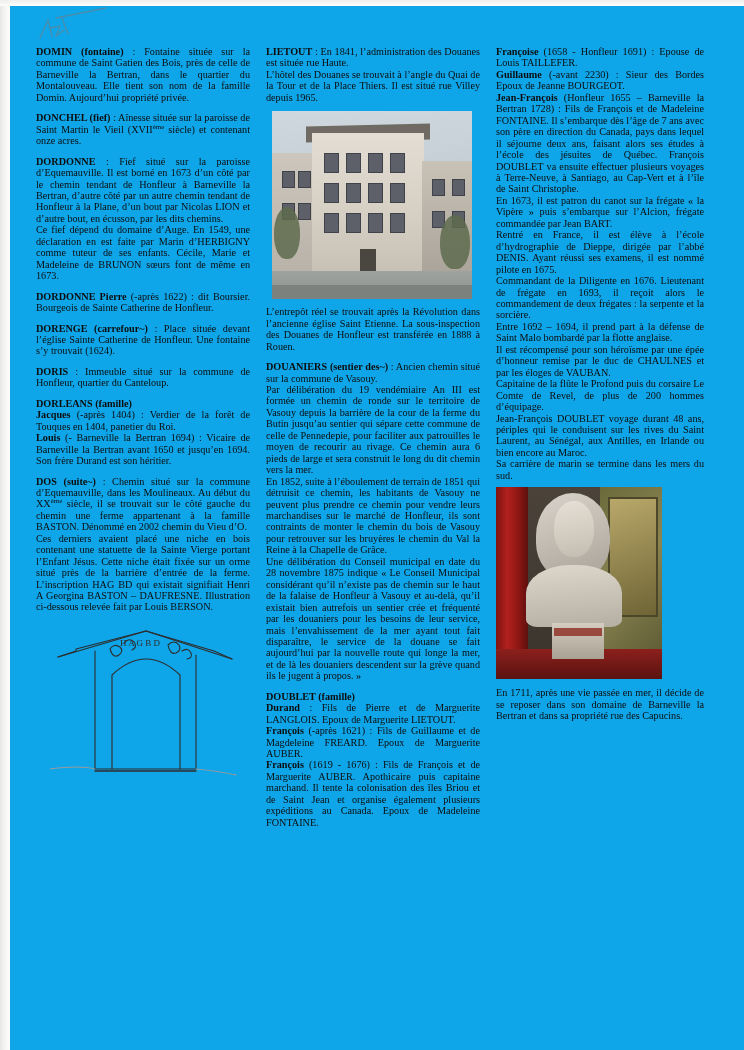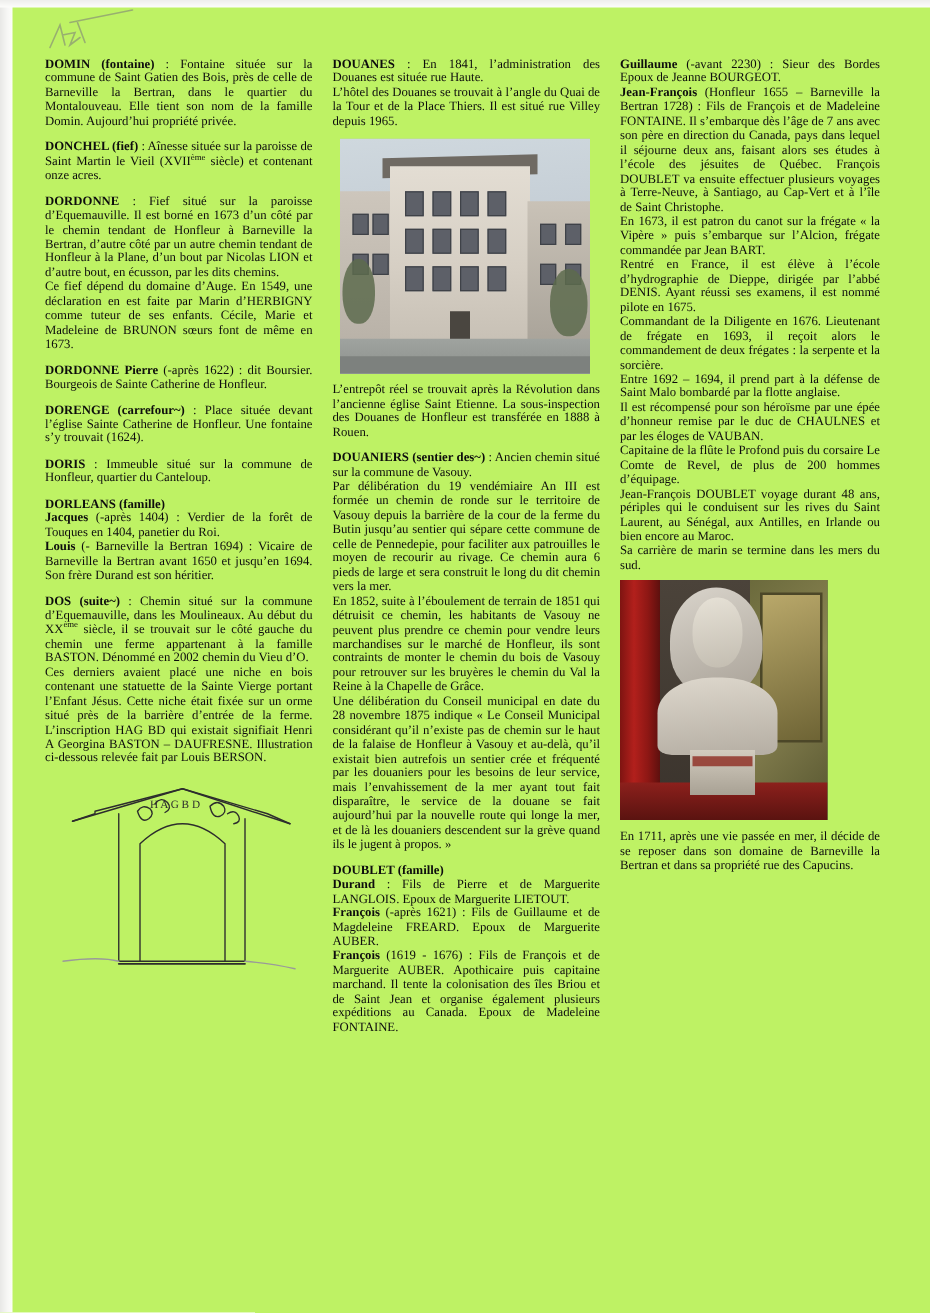--- a/index.html
+++ b/index.html
@@ -5,21 +5,21 @@
   html,body{margin:0;padding:0;background:#ffffff;}
   body{
     width:744px;height:1050px;
     font-family:"Liberation Serif","DejaVu Serif",serif;
     color:#0d0d0d;
     position:relative;
     overflow:hidden;
   }
   .page{
     position:absolute;inset:0;
-    background:#bef264;
+    background:#0ea5e9;
   }
   
   .paper-edge-left{
     position:absolute;left:0;top:0;width:10px;height:1050px;
     background:linear-gradient(90deg,#e8e8e6 0%,#f7f7f5 60%,#fdfdfb 100%);
   }
   .paper-edge-top{
     position:absolute;left:0;top:0;width:744px;height:6px;
     background:linear-gradient(180deg,#eeeeec 0%,#fdfdfb 100%);
   }
@@ -178,21 +178,21 @@
           </g>
           <text x="70" y="17" font-family="'Liberation Serif',serif" font-size="9" fill="#2d2d2d">H A G B D</text>
         </svg>
       </div>
 
     </div>
 
     <div class="col c2">
 
       <p>
-        <b>DOUANES</b><span> : En 1841, l’administration des Douanes est située rue Haute.</span>
+        <b>LIETOUT</b><span> : En 1841, l’administration des Douanes est située rue Haute.</span>
       </p>
       <p>L’hôtel des Douanes se trouvait à l’angle du Quai de la Tour et de la Place Thiers. Il est situé rue Villey depuis 1965.</p>
 
       <div class="photo-building">
         <div class="pb-sky"></div>
         <div class="pb-bldgL"></div>
         <div class="pb-roof"></div>
         <div class="pb-main"></div>
         <div class="pb-bldgR"></div>
         <div class="pb-win" style="left:52px;top:42px;width:13px;height:18px"></div>
@@ -242,20 +242,23 @@
       </p>
       <p>
         <b>François</b><span> (1619 - 1676) : Fils de François et de Marguerite AUBER. Apothicaire puis capitaine marchand. Il tente la colonisation des îles Briou et de Saint Jean et organise également plusieurs expéditions au Canada. Epoux de Madeleine FONTAINE.</span>
       </p>
 
     </div>
 
     <div class="col c3">
 
       <p>
+        <b>Françoise</b><span> (1658 - Honfleur 1691) : Epouse de Louis TAILLEFER.</span>
+      </p>
+      <p>
         <b>Guillaume</b><span> (-avant 2230) : Sieur des Bordes Epoux de Jeanne BOURGEOT.</span>
       </p>
       <p>
         <b>Jean-François</b><span> (Honfleur 1655 – Barneville la Bertran 1728) : Fils de François et de Madeleine FONTAINE. Il s’embarque dès l’âge de 7 ans avec son père en direction du Canada, pays dans lequel il séjourne deux ans, faisant alors ses études à l’école des jésuites de Québec. François DOUBLET va ensuite effectuer plusieurs voyages à Terre-Neuve, à Santiago, au Cap-Vert et à l’île de Saint Christophe.</span>
       </p>
 
       <p>En 1673, il est patron du canot sur la frégate « la Vipère » puis s’embarque sur l’Alcion, frégate commandée par Jean BART.</p>
       <p>Rentré en France, il est élève à l’école d’hydrographie de Dieppe, dirigée par l’abbé DENIS. Ayant réussi ses examens, il est nommé pilote en 1675.</p>
       <p>Commandant de la Diligente en 1676. Lieutenant de frégate en 1693, il reçoit alors le commandement de deux frégates : la serpente et la sorcière.</p>
       <p>Entre 1692 – 1694, il prend part à la défense de Saint Malo bombardé par la flotte anglaise.</p>

